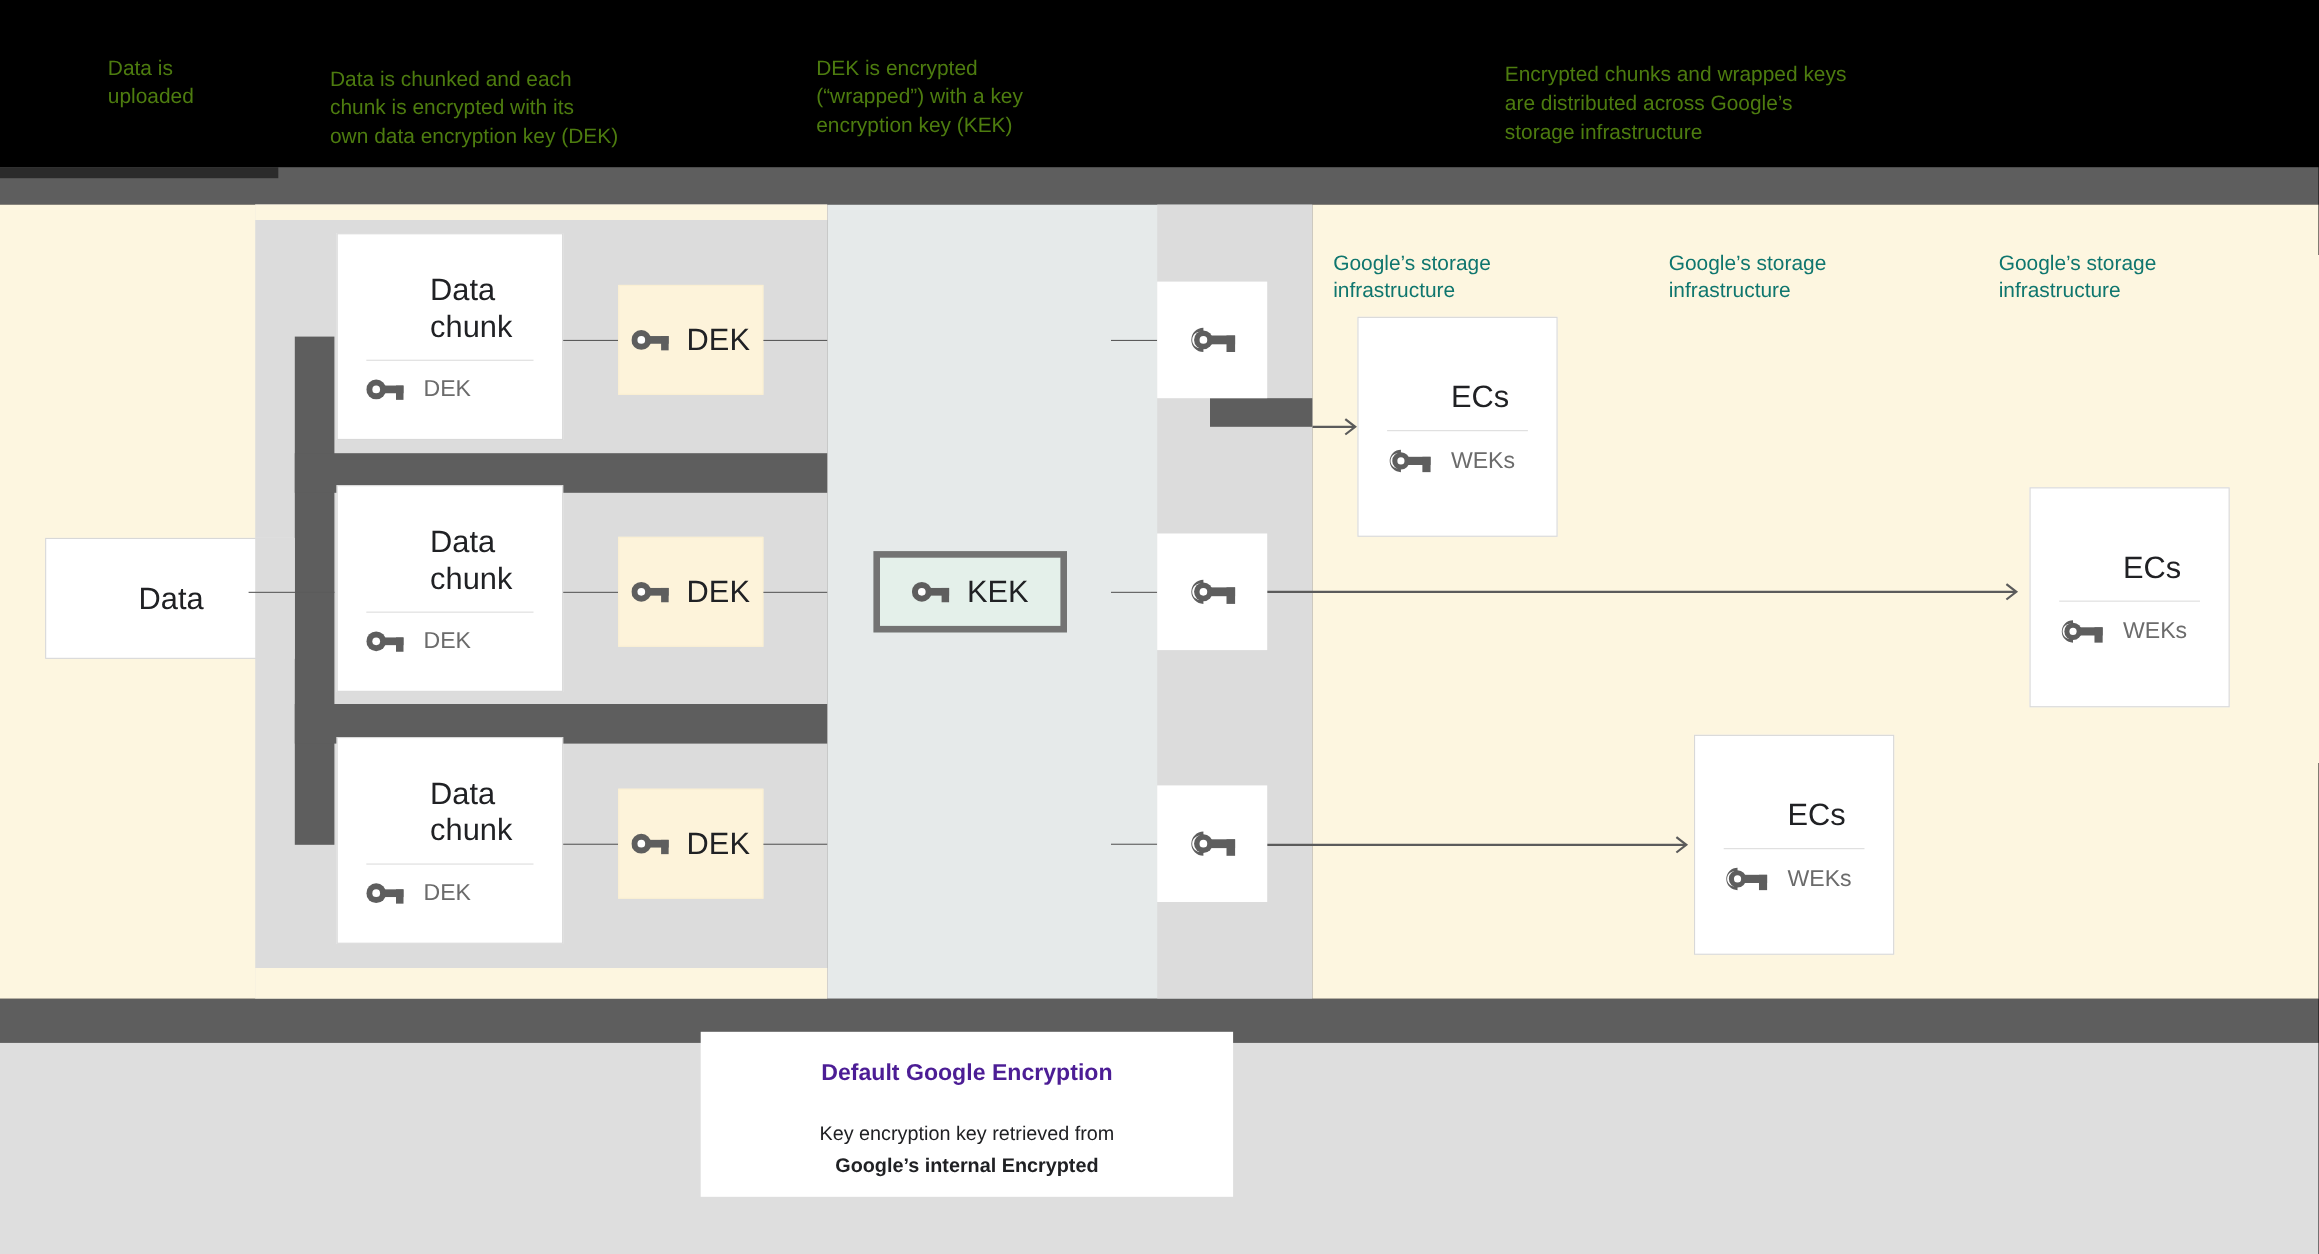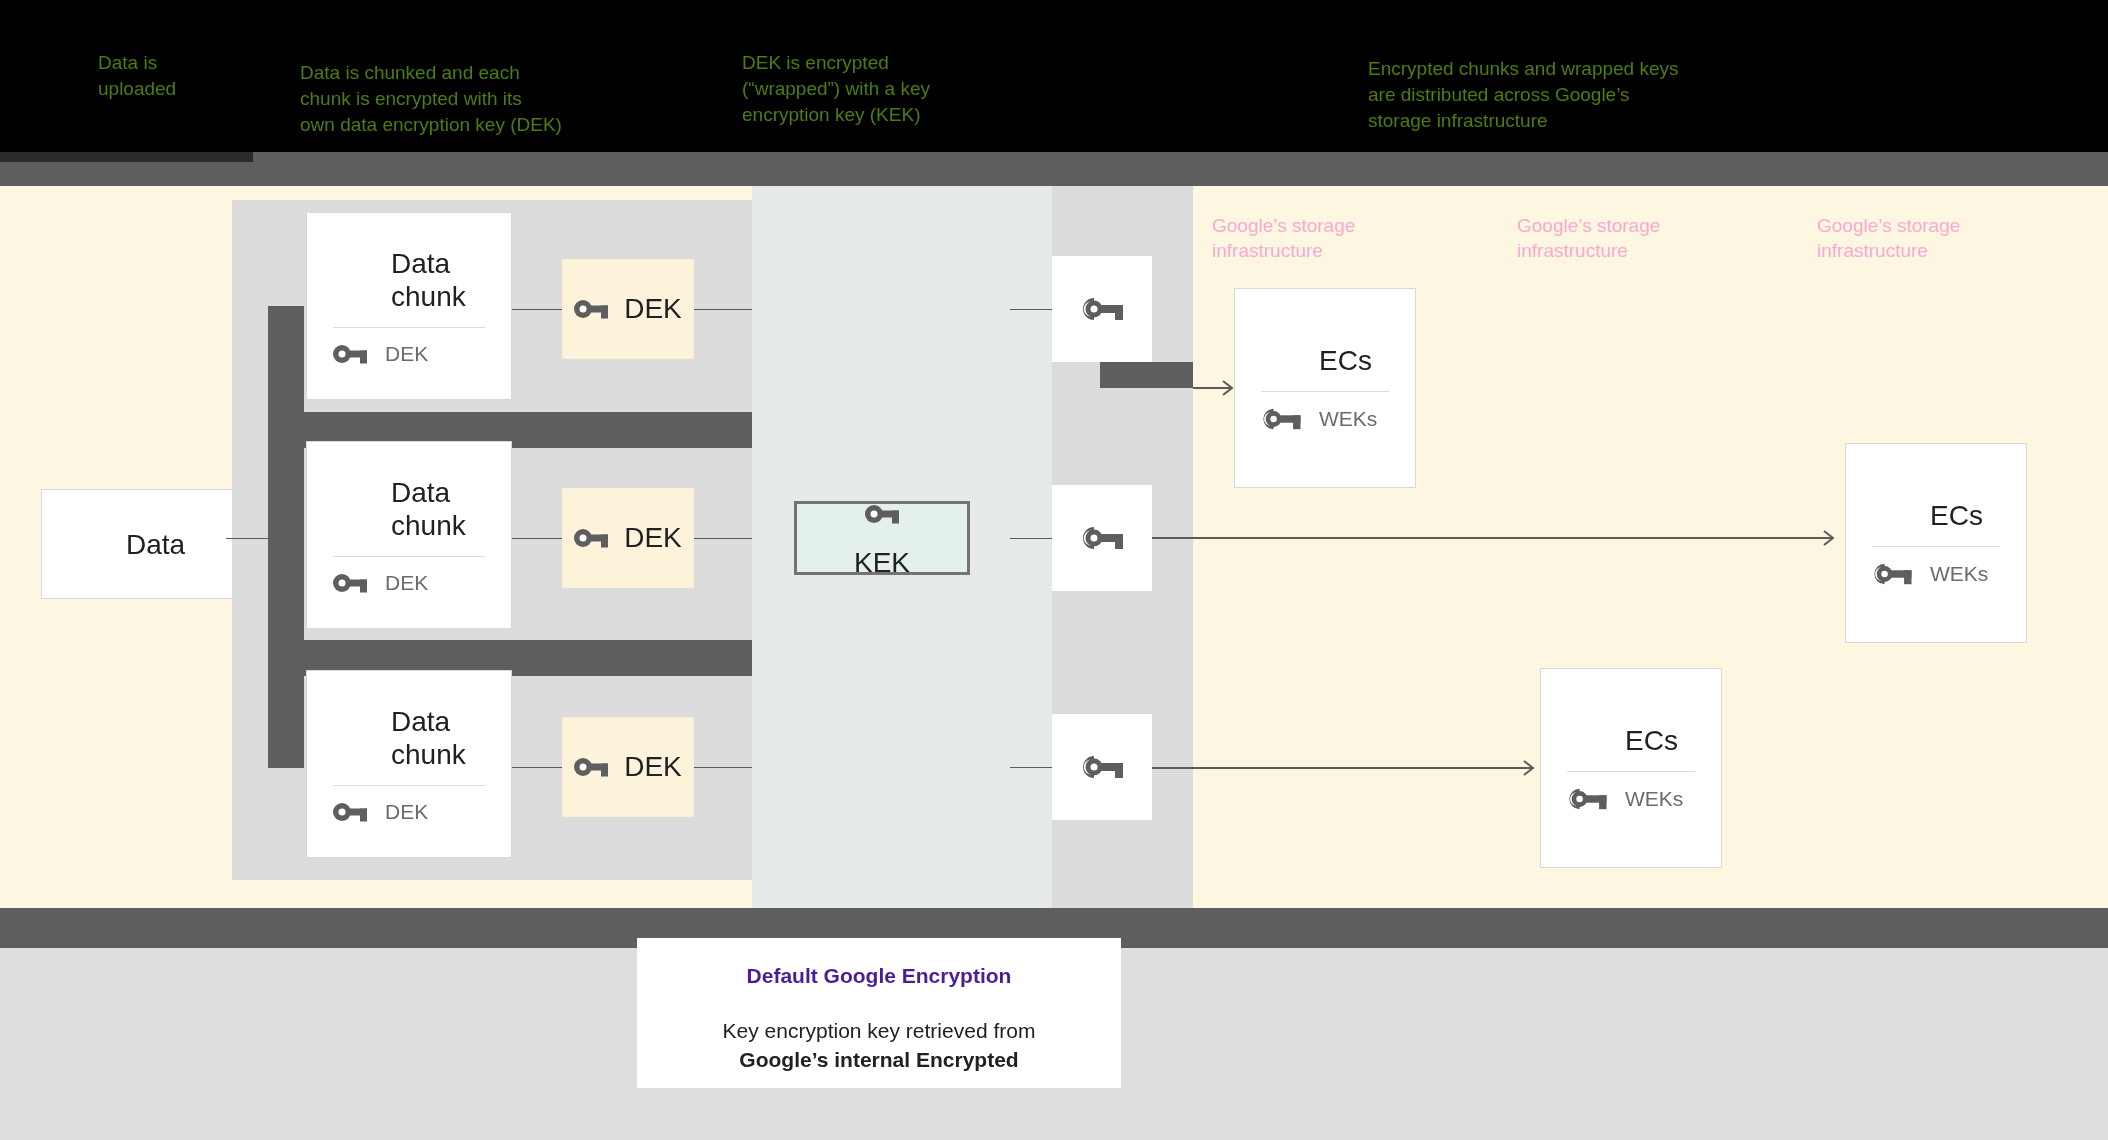--- a/index.html
+++ b/index.html
@@ -143,22 +143,21 @@
     align-items: center;
     justify-content: center;
     gap: 16px;
   }
   .chip-dek {
     background: #FDF3DA;
     border: 1px solid #FAEFD2;
   }
   .chip-kek {
     background: #E4F0EA;
-    border: 3px solid #737373;
-    flex-direction: column;
+    border: 6px solid #737373;
   }
   .chip-label {
     font-size: 28px;
     color: #202124;
   }
 
   
   .keytile {
     position: absolute;
     background: #FFFFFF;
@@ -171,43 +170,44 @@
   .hline {
     position: absolute;
     height: 1px;
     background: #5b5b5b;
   }
   .arrowline { position: absolute; }
 
   
   .collabel {
     position: absolute;
-    color: #f9a8d4;
+    color: #0f766e;
     font-size: 19px;
     line-height: 25px;
     white-space: pre-line;
+    margin-top: 14px;
   }
 
   
   .caption {
     position: absolute;
     left: 637px; top: 938px;
     width: 484px; height: 150px;
     background: #FFFFFF;
     text-align: center;
     padding-top: 26px;
   }
   .caption-title {
     font-size: 21px;
     font-weight: bold;
     color: #4c1d95;
     margin-bottom: 28px;
   }
   .caption-body {
-    font-size: 21px;
+    font-size: 18px;
     color: #202124;
     line-height: 29px;
   }
   .caption-body b { font-weight: bold; }
 </style>
 </head>
 <body>
 
 <div id="stage">
 

